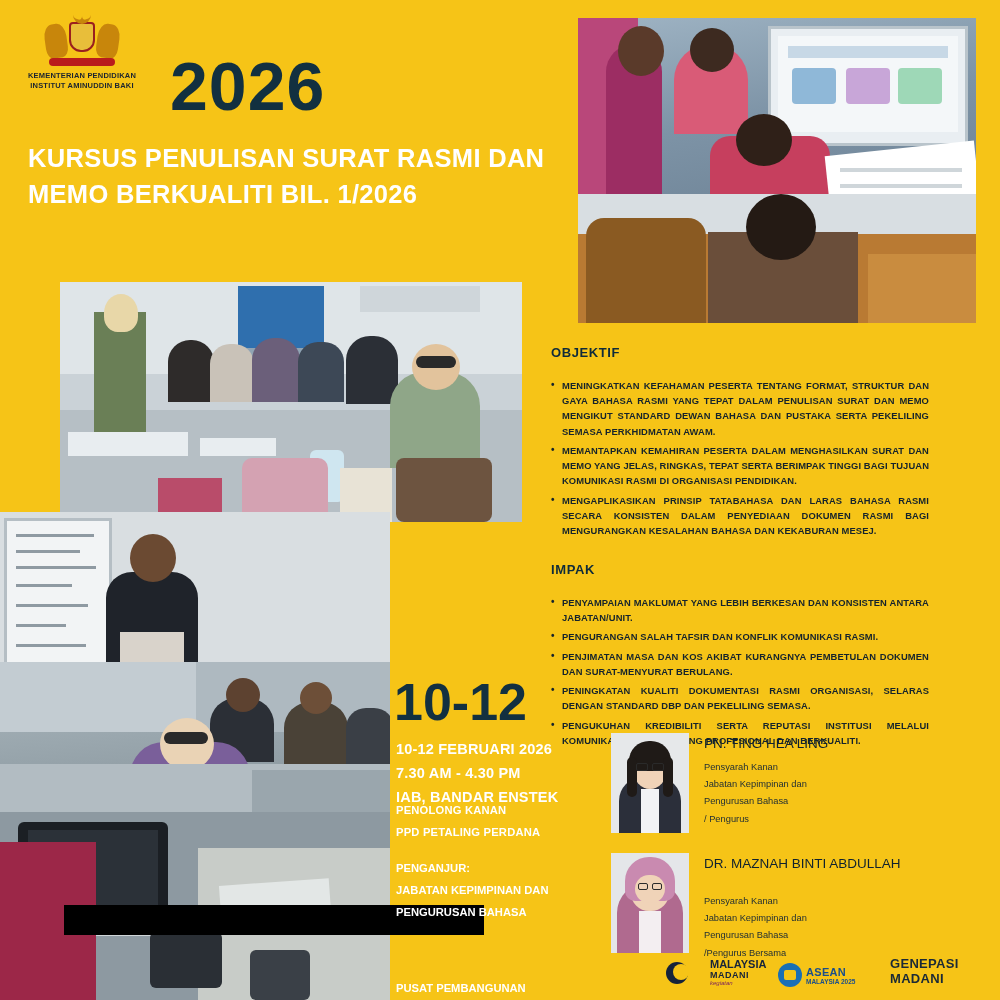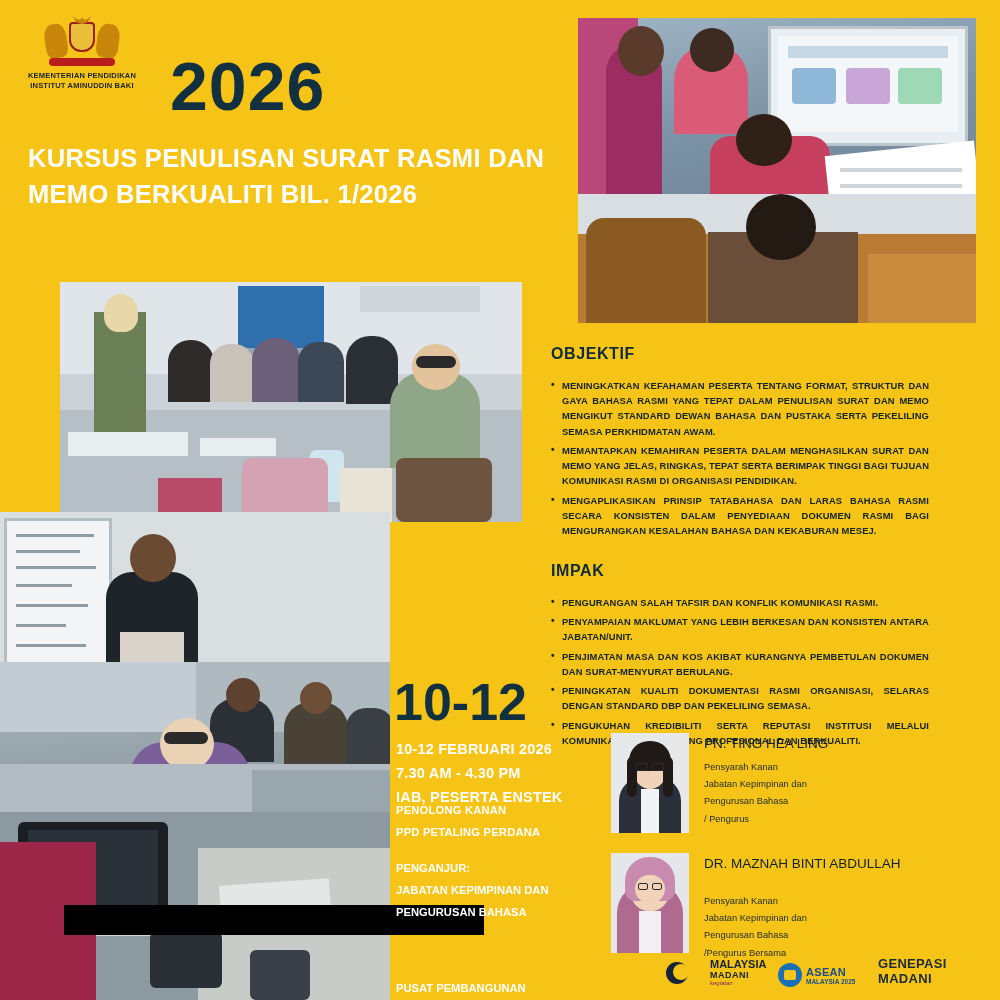--- a/index.html
+++ b/index.html
@@ -59,21 +59,21 @@
 
   
   .p-top-bg { background: linear-gradient(170deg,#9fb4c4 0%, #7d93a6 35%, #5e7285 100%); }
   .p-mid-bg { background: linear-gradient(165deg,#cfd8dd 0%, #a9b7bf 40%, #7e8d96 100%); }
   .p-tr-bg  { background: linear-gradient(175deg,#cfd5d8 0%, #9aa7ae 45%, #5d6a72 100%); }
 
   .shape { position: absolute; }
 
   
   .section-head {
-    position: absolute; font-size: 16px; font-weight: bold; color: #0f2b3a; letter-spacing: .6px;
+    position: absolute; font-size: 13px; font-weight: bold; color: #0f2b3a; letter-spacing: .6px;
   }
   #objektif-head { left: 551px; top: 345px; }
   #impak-head { left: 551px; top: 562px; }
 
   .bullets { position: absolute; width: 378px; }
   #objektif-list { left: 551px; top: 378px; }
   #impak-list { left: 551px; top: 595px; }
   .bullets li {
     list-style: none; position: relative; padding-left: 11px;
     font-size: 9.4px; font-weight: bold; color: #15232c;
@@ -144,21 +144,21 @@
   #flogo-malaysia .l1 { font-size: 11px; font-weight: bold; color: #16233a; }
   #flogo-malaysia .l2 { font-size: 9px; font-weight: bold; color: #16233a; letter-spacing: .5px; }
   #flogo-malaysia .l3 { font-size: 6px; color: #7a1f5e; font-style: italic; }
 
   #flogo-asean { left: 208px; top: 2px; width: 96px; display: flex; align-items: center; gap: 4px; }
   .asean-ico { width: 24px; height: 24px; border-radius: 50%; background: #1a6fb5; flex: none; position: relative; }
   .asean-ico::after { content:""; position:absolute; left:6px; top:7px; width:12px; height:10px; border-radius:2px; background:#f5c518; }
   #flogo-asean .l1 { font-size: 11px; font-weight: bold; color: #1a4e8a; letter-spacing: .3px; }
   #flogo-asean .l2 { font-size: 6.5px; font-weight: bold; color: #1a4e8a; }
 
-  #flogo-genep { left: 308px; top: 0; width: 100px; }
+  #flogo-genep { left: 320px; top: 0; width: 100px; }
   #flogo-genep .l1 { font-size: 13px; font-weight: bold; color: #1b2a36; letter-spacing: .3px; }
   #flogo-genep .l2 { font-size: 13px; font-weight: bold; color: #1b2a36; letter-spacing: .3px; }
 </style>
 </head>
 <body>
 
 <div class="poster">
 
   <div class="logo-block">
     <div class="crest">
@@ -280,34 +280,34 @@
 
   <div class="section-head" id="objektif-head">OBJEKTIF</div>
   <ul class="bullets" id="objektif-list">
     <li>MENINGKATKAN KEFAHAMAN PESERTA TENTANG FORMAT, STRUKTUR DAN GAYA BAHASA RASMI YANG TEPAT DALAM PENULISAN SURAT DAN MEMO MENGIKUT STANDARD DEWAN BAHASA DAN PUSTAKA SERTA PEKELILING SEMASA PERKHIDMATAN AWAM.</li>
     <li>MEMANTAPKAN KEMAHIRAN PESERTA DALAM MENGHASILKAN SURAT DAN MEMO YANG JELAS, RINGKAS, TEPAT SERTA BERIMPAK TINGGI BAGI TUJUAN KOMUNIKASI RASMI DI ORGANISASI PENDIDIKAN.</li>
     <li>MENGAPLIKASIKAN PRINSIP TATABAHASA DAN LARAS BAHASA RASMI SECARA KONSISTEN DALAM PENYEDIAAN DOKUMEN RASMI BAGI MENGURANGKAN KESALAHAN BAHASA DAN KEKABURAN MESEJ.</li>
   </ul>
 
   <div class="section-head" id="impak-head">IMPAK</div>
   <ul class="bullets" id="impak-list">
+    <li>PENYAMPAIAN MAKLUMAT YANG LEBIH BERKESAN DAN KONSISTEN ANTARA JABATAN/UNIT.</li>
     <li>PENGURANGAN SALAH TAFSIR DAN KONFLIK KOMUNIKASI RASMI.</li>
-    <li>PENYAMPAIAN MAKLUMAT YANG LEBIH BERKESAN DAN KONSISTEN ANTARA JABATAN/UNIT.</li>
     <li>PENJIMATAN MASA DAN KOS AKIBAT KURANGNYA PEMBETULAN DOKUMEN DAN SURAT-MENYURAT BERULANG.</li>
     <li>PENINGKATAN KUALITI DOKUMENTASI RASMI ORGANISASI, SELARAS DENGAN STANDARD DBP DAN PEKELILING SEMASA.</li>
     <li>PENGUKUHAN KREDIBILITI SERTA REPUTASI INSTITUSI MELALUI KOMUNIKASI BERTULIS YANG PROFESIONAL DAN BERKUALITI.</li>
   </ul>
 
   <div class="black-bar"></div>
 
   <div class="big-date">10-12</div>
   <div class="detail-block">
     <div class="line">10-12 FEBRUARI 2026</div>
     <div class="line">7.30 AM - 4.30 PM</div>
-    <div class="line">IAB, PESERTA ENSTEK</div>
+    <div class="line">IAB, BANDAR ENSTEK</div>
   </div>
   <div class="small-detail">
     <div class="line">PENOLONG KANAN</div>
     <div class="line">PPD PETALING PERDANA</div>
   </div>
   <div class="org-block">
     <div class="line">PENGANJUR:</div>
     <div class="line">JABATAN KEPIMPINAN DAN</div>
     <div class="line">PENGURUSAN BAHASA</div>
   </div>

